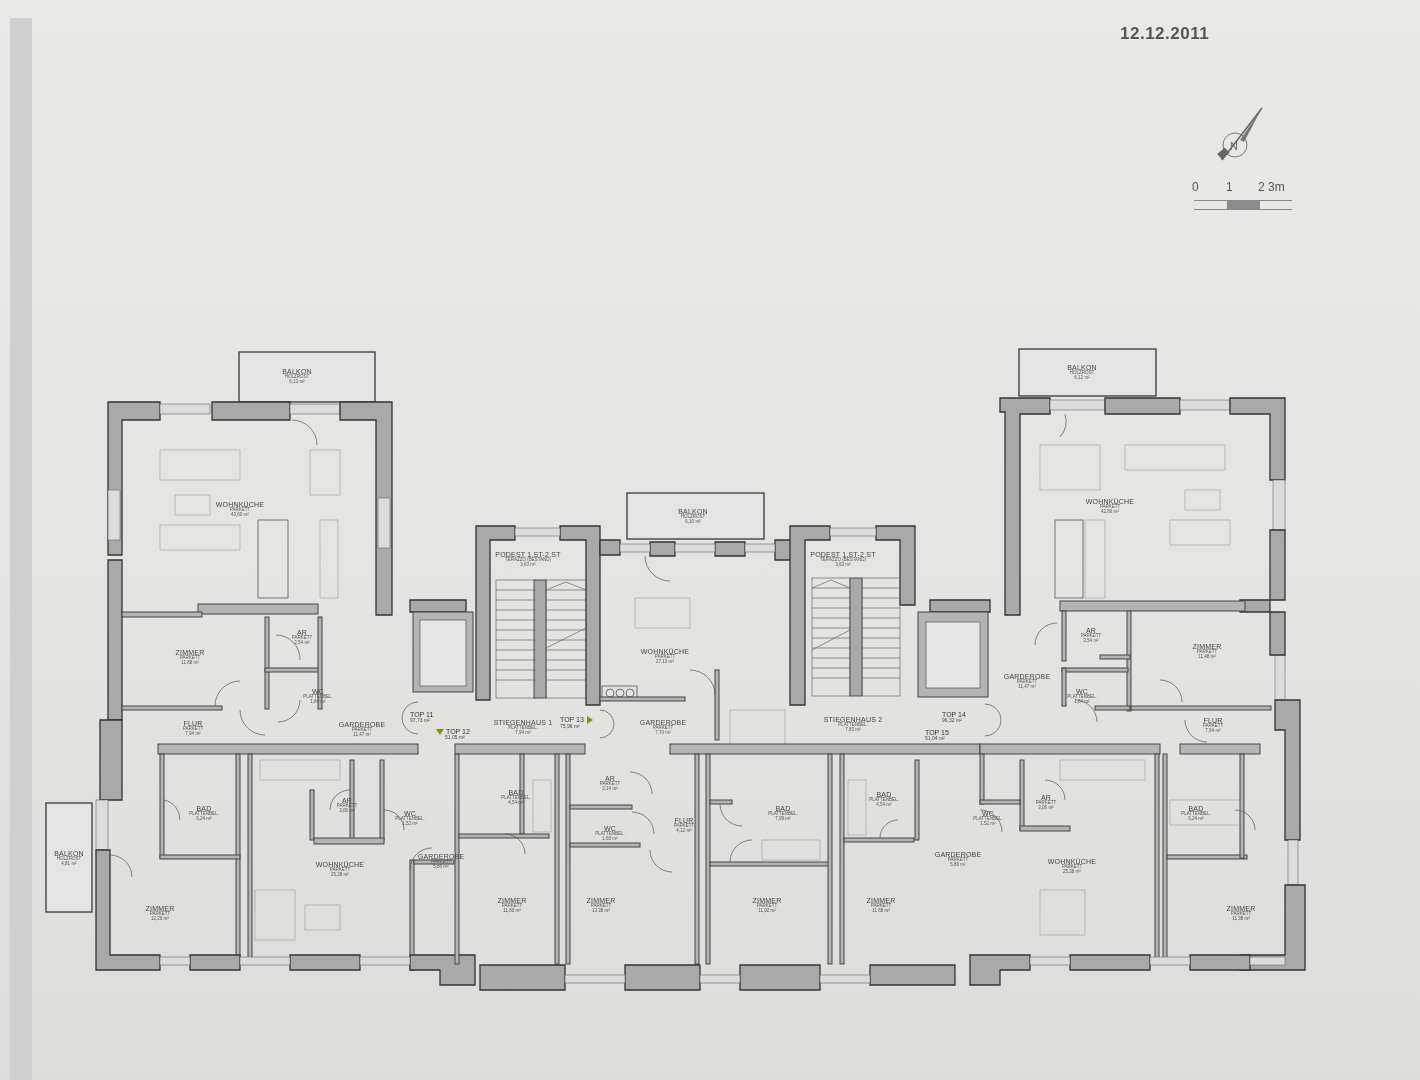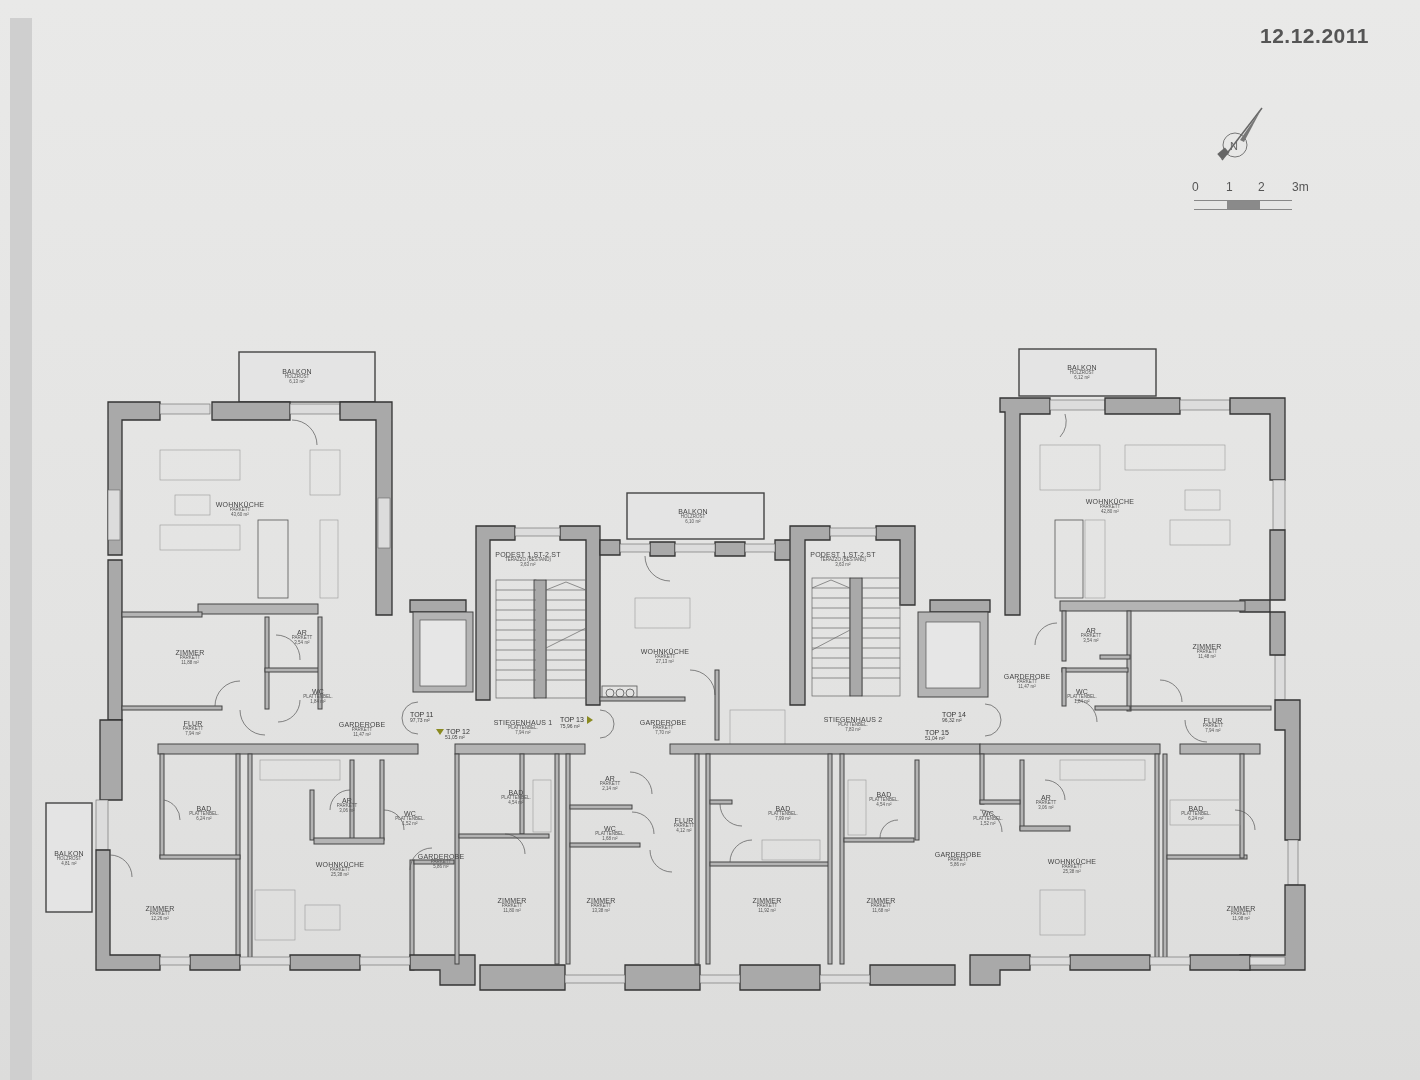--- a/index.html
+++ b/index.html
@@ -1,19 +1,19 @@
 <!DOCTYPE html>
 <html><head>
 <meta charset="utf-8">
 <style>
   html,body{margin:0;padding:0;}
   body{width:1420px;height:1080px;overflow:hidden;background:#e6e6e6;font-family:"Liberation Sans",sans-serif;position:relative;}
   .sheet{position:absolute;left:0;top:0;width:1420px;height:1080px;background:linear-gradient(180deg,#e9e9e8 0%,#e3e3e2 60%,#dcdcdb 100%);}
   .margin-strip{position:absolute;left:10px;top:18px;width:22px;height:1062px;background:#cfcfcf;}
-  .date{position:absolute;left:1260px;top:24px;font-size:21px;font-weight:bold;color:#555;letter-spacing:0.5px;}
+  .date{position:absolute;left:1120px;top:24px;font-size:17px;font-weight:bold;color:#555;letter-spacing:0.5px;}
   .scale{position:absolute;left:1192px;top:180px;width:110px;height:36px;}
   .scale .tick{position:absolute;top:0;font-size:12px;color:#555;}
   .scale .bar{position:absolute;top:20px;left:2px;width:98px;height:8px;border-top:1px solid #888;border-bottom:1px solid #888;}
   .scale .bar .seg{position:absolute;top:0;left:33px;width:33px;height:8px;background:#8a8a8a;}
   .north{position:absolute;left:1210px;top:100px;width:60px;height:70px;}
   svg.plan{position:absolute;left:0;top:0;}
   .lbl{position:absolute;text-align:center;color:#444;line-height:1.05;white-space:nowrap;transform:translateX(-50%);}
   .lbl .n{font-size:7px;letter-spacing:0.2px;display:block;}
   .lbl .m{font-size:4.5px;display:block;color:#555;}
   .lbl .a{font-size:4.5px;display:block;color:#555;}
@@ -35,21 +35,21 @@
     <line x1="12" y1="60" x2="52" y2="8" stroke="#666" stroke-width="1.5"></line>
     <polygon points="30,40 52,8 34,42" fill="#777"></polygon>
     <rect x="8" y="50" width="10" height="7" fill="#666" transform="rotate(-40 13 53)"></rect>
     <text x="20" y="50" font-size="11" fill="#666" font-family="Liberation Sans, sans-serif">N</text>
   </svg>
 
   <div class="scale">
     <span class="tick" style="left:0px">0</span>
     <span class="tick" style="left:34px">1</span>
     <span class="tick" style="left:66px">2</span>
-    <span class="tick" style="left:100px">3m</span>
+    <span class="tick" style="left:76px">3m</span>
     <div class="bar">
         <div class="seg"></div>
       </div>
   </div>
 
   <svg class="plan" width="1420" height="1080">
     <defs>
       <style>
         .w{fill:#a9a9a9;stroke:#333;stroke-width:1.3;}
         .iw{fill:#b4b4b4;stroke:#444;stroke-width:1;}

